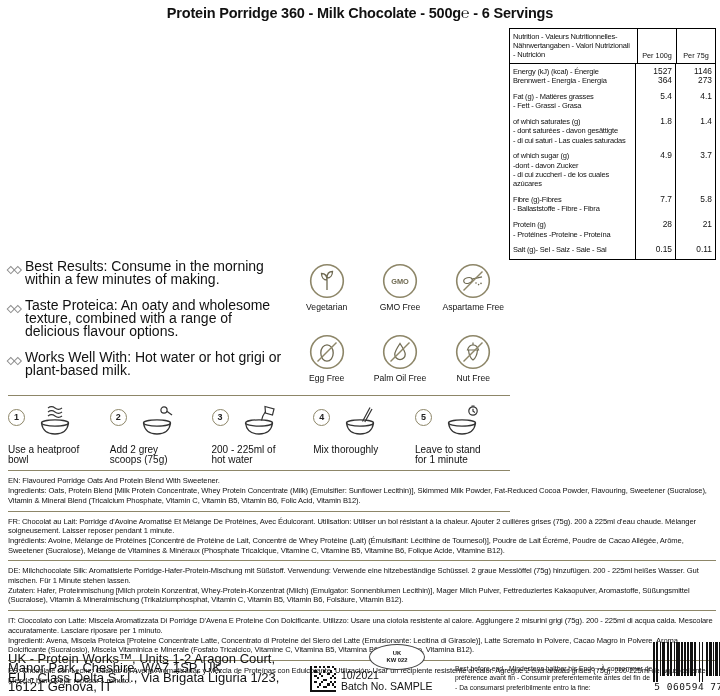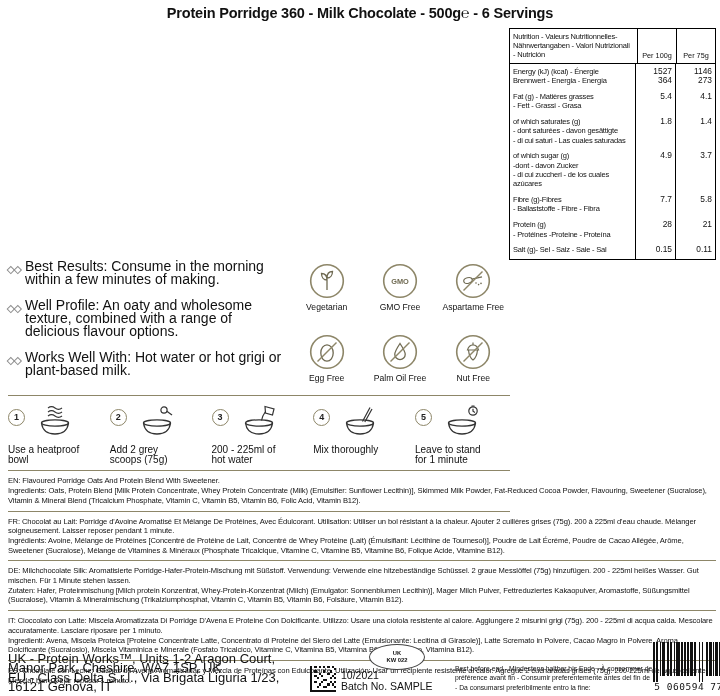--- a/index.html
+++ b/index.html
@@ -121,21 +121,21 @@
     </aside>
 
     <div class="top-row">
       <div class="bullets">
         <div class="bullet">
           <span class="bullet-icon"><span class="dmd"></span><span class="dmd"></span></span>
           <span><span class="b">Best Results:</span><span> Consume in the morning within a few minutes of making.</span></span>
         </div>
         <div class="bullet">
           <span class="bullet-icon"><span class="dmd"></span><span class="dmd"></span></span>
-          <span><span class="b">Well Profile:</span><span> An oaty and wholesome texture, combined with a range of delicious flavour options.</span></span>
+          <span><span class="b">Taste Proteica:</span><span> An oaty and wholesome texture, combined with a range of delicious flavour options.</span></span>
         </div>
         <div class="bullet">
           <span class="bullet-icon"><span class="dmd"></span><span class="dmd"></span></span>
           <span><span class="b">Works Well With:</span><span> Hot water or hot grigi or plant-based milk.</span></span>
         </div>
       </div>
 
       <div class="badges">
         <div class="badge">
           <svg width="36" height="36" viewBox="0 0 36 36">

